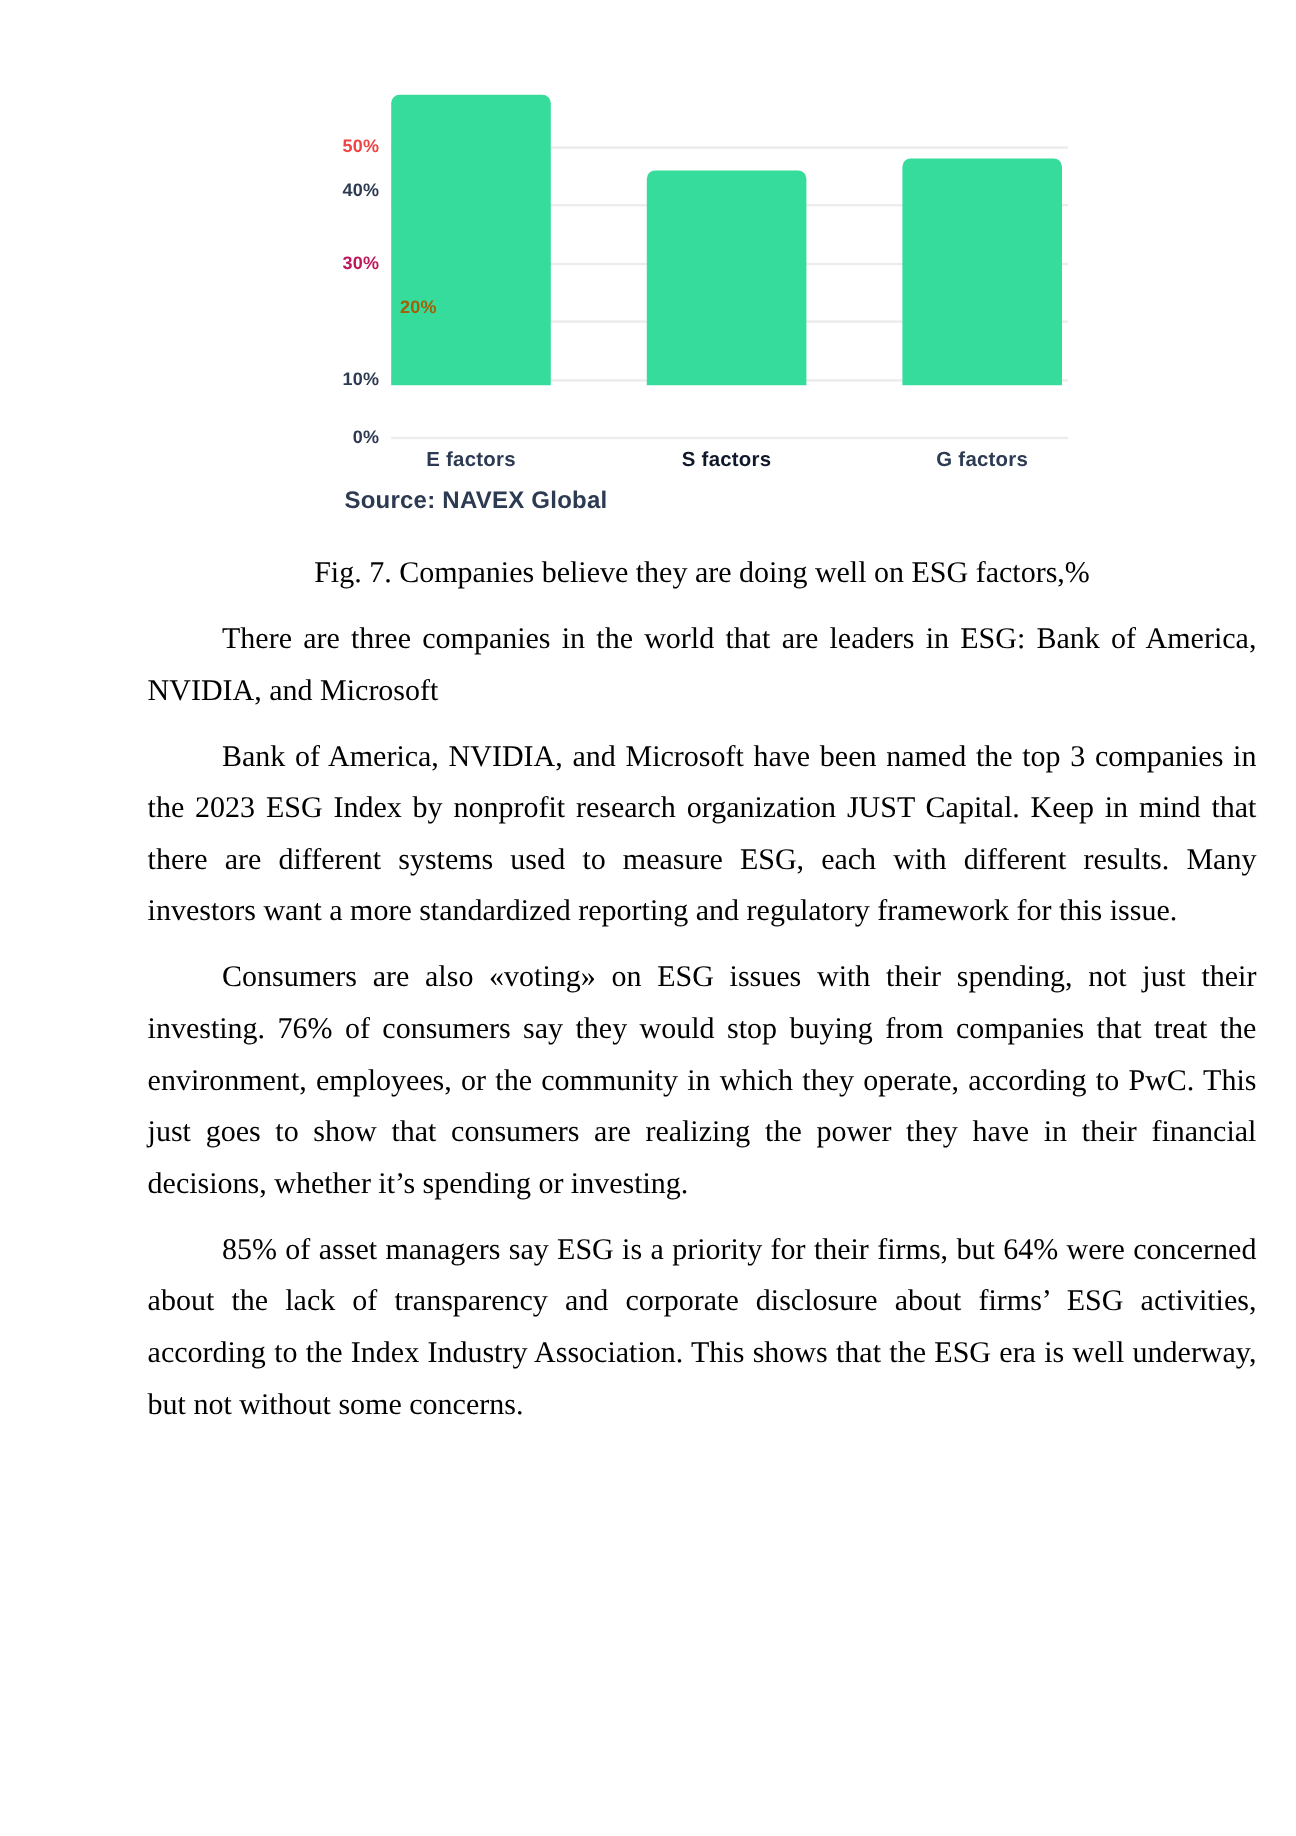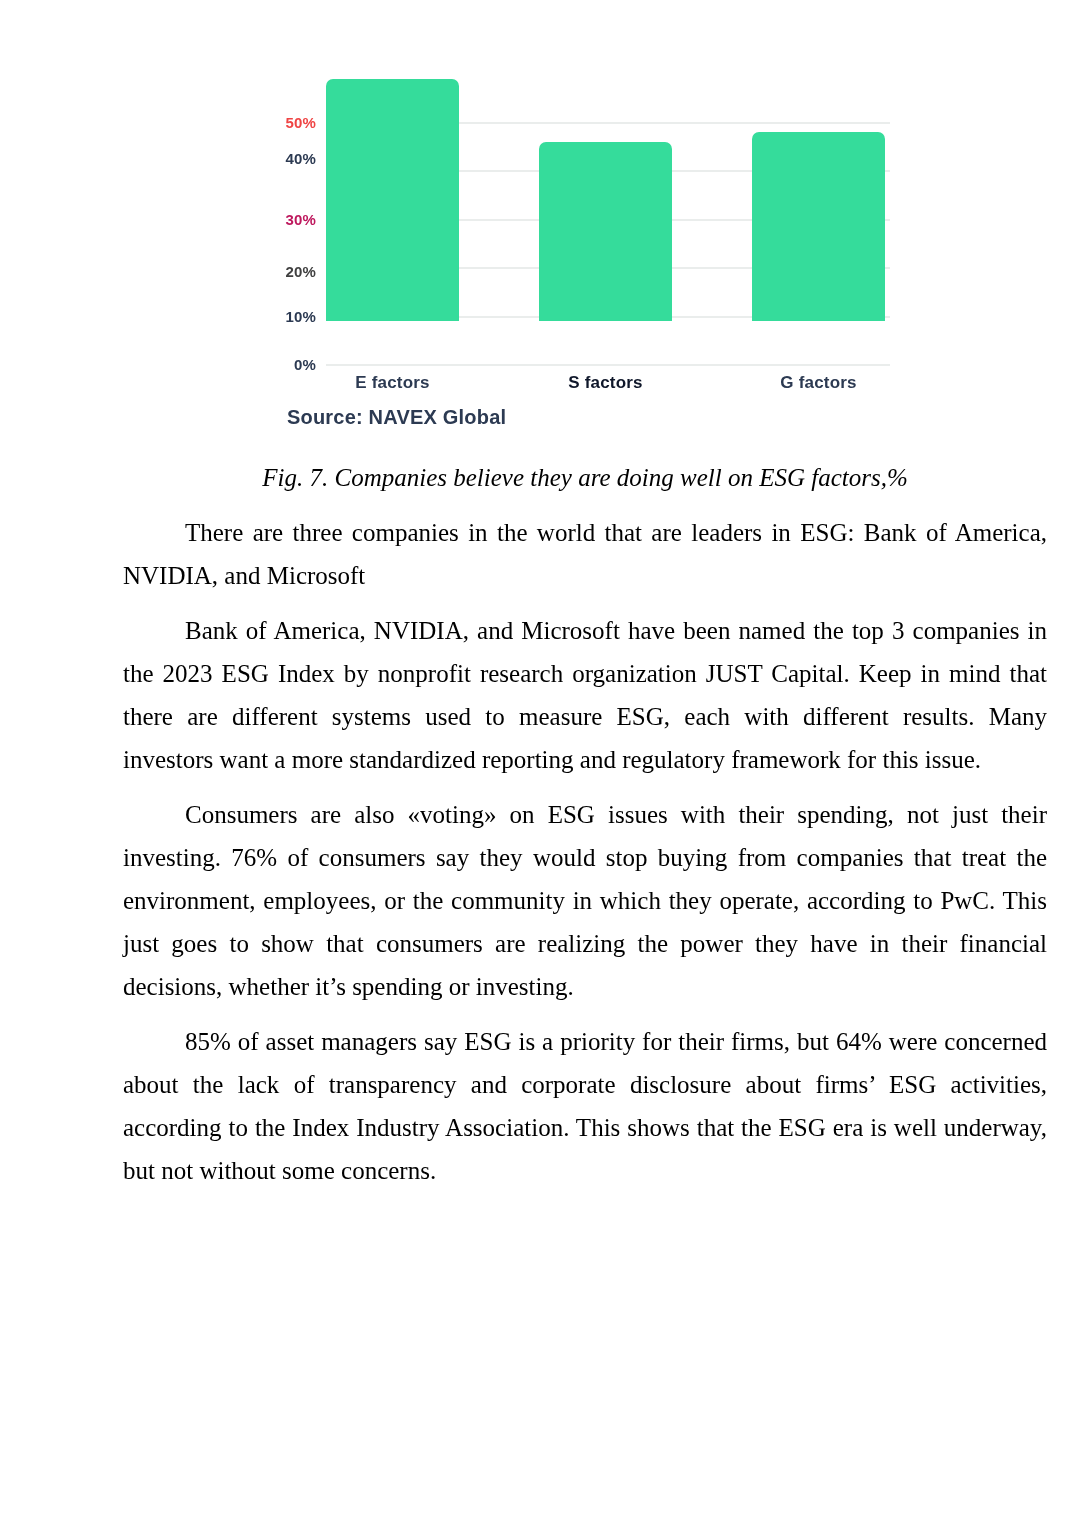--- a/index.html
+++ b/index.html
@@ -76,21 +76,20 @@
     position: absolute;
     left: 111px;
     top: 456px;
     width: 948px;
     font-size: 25px;
     line-height: 43px;
     color: #000000;
   }
   .figure-caption {
     text-align: center;
-    font-style: italic;
   }
   .para {
     text-align: justify;
     text-indent: 62px;
     margin: 12px;
   }
 </style>
 </head>
 <body>
 
@@ -107,21 +106,21 @@
         <div class="bar" style="left: 0px; height: 242px; background: rgb(53, 220, 155);"></div>
         <div class="xtick" style="left: -33.5px; color: rgb(44, 58, 82);">E factors</div>
         <div class="bar" style="left: 213px; height: 179.08px; background: rgb(53, 220, 155);"></div>
         <div class="xtick" style="left: 179.5px; color: #0f172a;">S factors</div>
         <div class="bar" style="left: 426px; height: 188.76px; background: rgb(53, 220, 155);"></div>
         <div class="xtick" style="left: 392.5px; color: rgb(44, 58, 82);">G factors</div>
       </div>
     <div class="chart-source" style="color: rgb(44, 58, 82);">Source: NAVEX Global</div>
   <div class="ytick" style="top: 243px; color: rgb(44, 58, 82);">0%</div>
       <div class="ytick" style="top: 194.6px; color: rgb(44, 58, 82);">10%</div>
-      <div class="ytick" style="top: 150px; color: #404040;">20%</div>
+      <div class="ytick" style="top: 135px; color: #a16207; margin-left: 48px;">20%</div>
       <div class="ytick" style="top: 97.8px; color: #be185d;">30%</div>
       <div class="ytick" style="top: 37px; color: rgb(44, 58, 82);">40%</div>
       <div class="ytick" style="top: 1px; color: #ef4444;">50%</div>
     </div>
 
   <div class="text-block">
     <div class="figure-caption">Fig. 7. Companies believe they are doing well on ESG factors,%</div>
     <p class="para">There are three companies in the world that are leaders in ESG: Bank of America, NVIDIA, and Microsoft</p>
     <p class="para">Bank of America, NVIDIA, and Microsoft have been named the top 3 companies in the 2023 ESG Index by nonprofit research organization JUST Capital. Keep in mind that there are different systems used to measure ESG, each with different results. Many investors want a more standardized reporting and regulatory framework for this issue.</p>
     <p class="para">Consumers are also «voting» on ESG issues with their spending, not just their investing. 76% of consumers say they would stop buying from companies that treat the environment, employees, or the community in which they operate, according to PwC. This just goes to show that consumers are realizing the power they have in their financial decisions, whether it’s spending or investing.</p>

